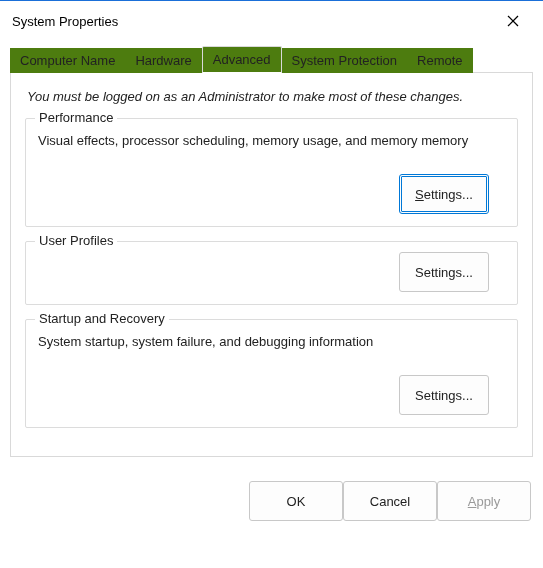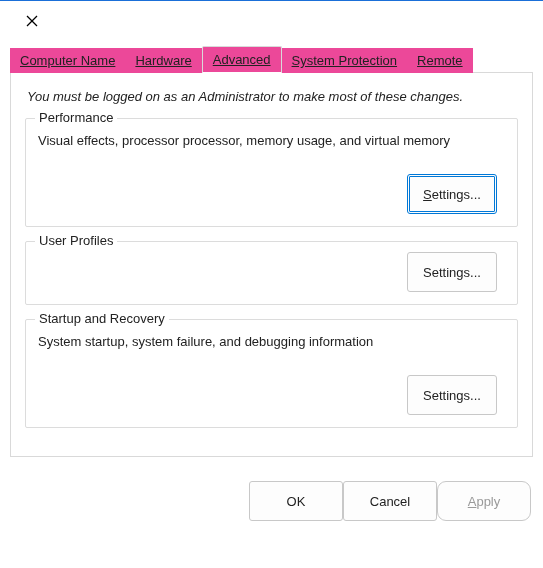--- a/index.html
+++ b/index.html
@@ -44,24 +44,23 @@
       display: flex;
       align-items: flex-end;
       font-size: 13px;
       position: relative;
       z-index: 2;
     }
     .tab {
       padding: 5px 10px 5px 10px;
       color: #222;
       cursor: pointer;
-      background: #ec4899;
+      background: #4d7c0f;
       position: relative;
       top: 1px;
-      text-decoration: underline;
     }
     .tab.active {
       border: 1px solid #d9d9d9;
       border-bottom: 1px solid #fff;
       border-radius: 2px 2px 0 0;
       top: 1px;
     }
     .tabpage {
       border: 1px solid #d9d9d9;
       padding: 16px 14px 14px 14px;
@@ -70,21 +69,21 @@
       position: relative;
       z-index: 1;
     }
     .intro-text {
       margin: 0 0 14px 2px;
       font-style: italic;
     }
     .groupbox {
       border: 1px solid #dcdcdc;
       border-radius: 2px;
-      padding: 10px 20px 12px 12px;
+      padding: 10px 28px 12px 12px;
       margin-bottom: 14px;
       position: relative;
     }
     .groupbox-legend {
       position: absolute;
       top: -9px;
       left: 9px;
       background: #fff;
       padding: 0 4px;
       font-size: 13px;
@@ -110,21 +109,20 @@
       color: #222;
     }
     .win-button.focused {
       border: 1px solid #0078d7;
       outline: 1px solid #0078d7;
       outline-offset: -3px;
     }
     .win-button.disabled {
       color: #9a9a9a;
       cursor: default;
-      border-radius: 9px;
     }
     .underline-char {
       text-decoration: underline;
     }
     .env-row {
       display: flex;
       justify-content: flex-end;
       align-items: center;
       margin-top: 8px;
       position: relative;
@@ -145,20 +143,21 @@
       padding: 14px 12px 10px 0;
     }
     .footer-buttons .win-button {
       min-width: 94px;
     }
   </style>
 </head>
 <body>
 
 <div class="titlebar">
+  <span class="titlebar-title">System Properties</span>
   <div class="close-x">
     <svg viewBox="0 0 12 12">
       <line x1="1" y1="1" x2="11" y2="11" stroke="#000" stroke-width="1.2"></line>
       <line x1="11" y1="1" x2="1" y2="11" stroke="#000" stroke-width="1.2"></line>
     </svg>
   </div>
 </div>
 
 <div class="dialog-body">
 
@@ -169,21 +168,21 @@
     <div class="tab">System Protection</div>
     <div class="tab">Remote</div>
   </div>
 
   <div class="tabpage">
 
     <p class="intro-text">You must be logged on as an Administrator to make most of these changes.</p>
 
     <div class="groupbox">
       <span class="groupbox-legend">Performance</span>
-      <p class="group-desc">Visual effects, processor processor, memory usage, and virtual memory</p>
+      <p class="group-desc">Visual effects, processor scheduling, memory usage, and memory memory</p>
       <div class="btn-row">
         <button class="win-button focused"><span class="underline-char">S</span><span>ettings...</span></button>
       </div>
     </div>
 
     <div class="groupbox">
       <span class="groupbox-legend">User Profiles</span>
       <div class="btn-row">
         <button class="win-button"><span>S</span><span>ettings...</span></button>
       </div>

